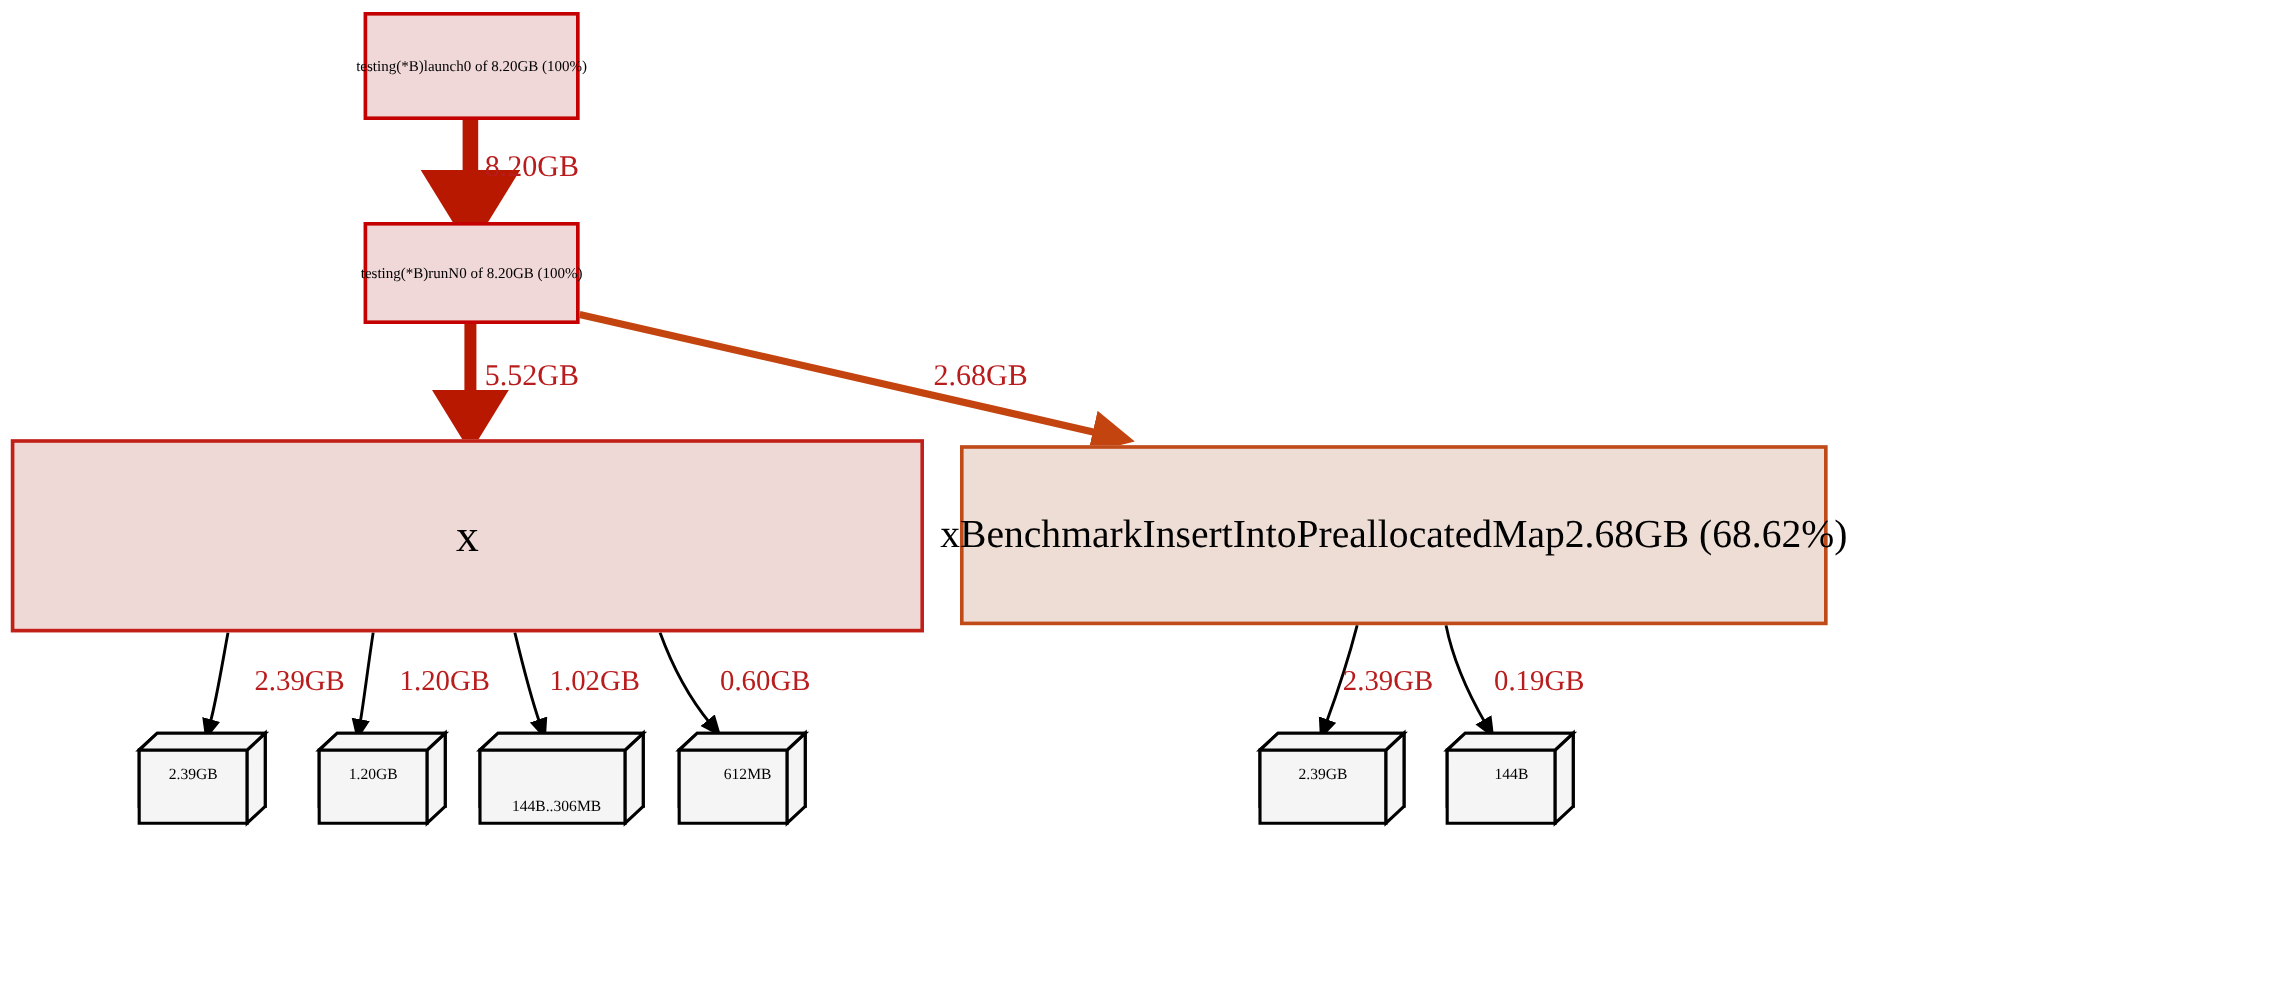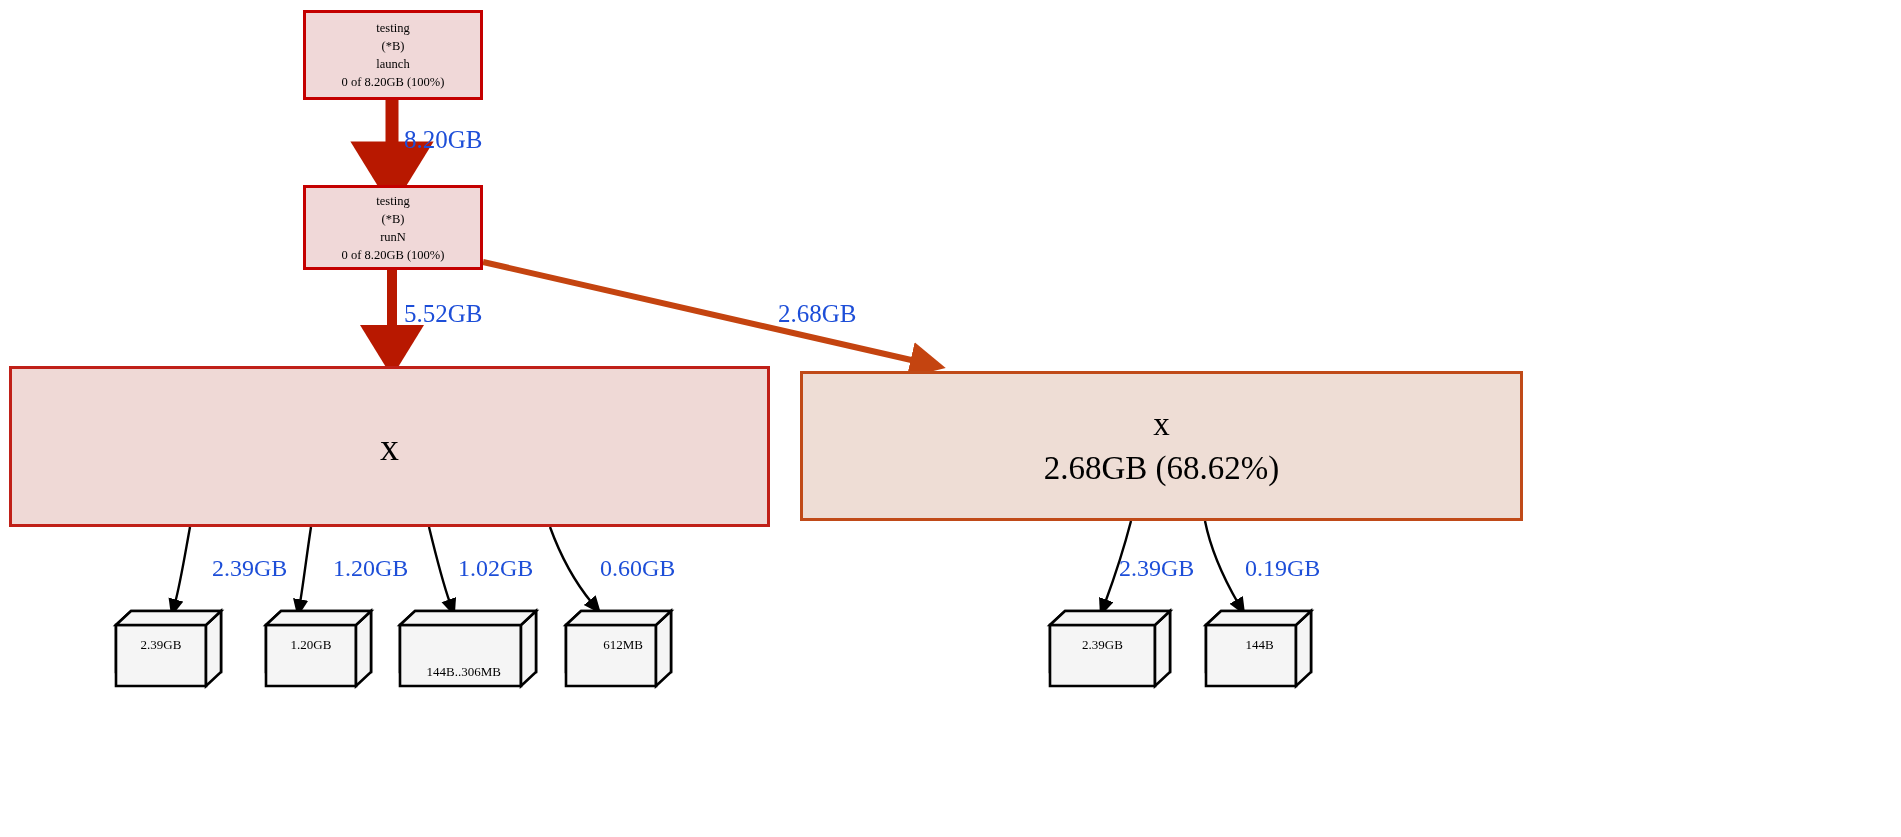--- a/index.html
+++ b/index.html
@@ -1,38 +1,38 @@
 <!DOCTYPE html>
 <html><head>
 <meta charset="utf-8">
 <style>
   html,body{margin:0;padding:0;background:#ffffff;}
   body{width:1901px;height:837px;overflow:hidden;
        font-family:"Liberation Serif","DejaVu Serif",serif;color:#000;}
   #stage{position:relative;width:1901px;height:837px;}
   svg#edges{position:absolute;left:0;top:0;width:1901px;height:837px;pointer-events:none;}
 
-  .node{position:absolute;box-sizing:border-box;display:flex;flex-direction:column;
+  .node{position:absolute;box-sizing:border-box;display:flex;flex-direction:row;
         align-items:center;justify-content:center;text-align:center;}
 
   
   .node-small{border:3px solid #c40000;background:#f0d8d8;font-size:12.5px;line-height:18px;}
   .node-small .ln{display:block;white-space:pre;}
 
   
   .node-big{font-size:38px;line-height:50px;}
   .node-big.left{border:3px solid #c02018;background:#efd9d6;}
   .node-big.right{border:3px solid #c04a18;background:#eeddd5;}
   .node-big .ln{display:block;white-space:pre;}
 
   
   .leaf-label{position:absolute;text-align:center;font-size:13px;line-height:16px;
               color:#000;white-space:pre;}
 
-  .elabel{position:absolute;font-size:25px;line-height:28px;white-space:pre;color:#1d4ed8;}
+  .elabel{position:absolute;font-size:25px;line-height:28px;white-space:pre;color:#b91c1c;}
   .elabel.small{font-size:24px;}
 </style>
 </head>
 <body>
 
 <div id="stage">
 
   <svg id="edges" viewBox="0 0 1901 837">
     <defs>
       <marker id="ahHot" markerWidth="10" markerHeight="10" refX="2.2" refY="3.2" orient="auto" markerUnits="strokeWidth">
@@ -130,20 +130,21 @@
     <span class="ln">runN</span>
     <span class="ln">0 of 8.20GB (100%)</span>
   </div>
 
   <div class="node node-big left" style="left:9px;top:366px;width:761px;height:161px;">
     <span class="ln">x</span>
   </div>
 
   <div class="node node-big right" style="left:800px;top:371px;width:723px;height:150px;font-size:33px;line-height:44px;">
     <span class="ln">x</span>
+    <span class="ln">BenchmarkInsertIntoPreallocatedMap</span>
     <span class="ln">2.68GB (68.62%)</span>
   </div>
 
   <div class="leaf-label" style="left:116px;top:637px;width:90px;">2.39GB</div>
   <div class="leaf-label" style="left:266px;top:637px;width:90px;">1.20GB</div>
   <div class="leaf-label" style="left:400px;top:664px;width:101px;text-align:right;">144B..306MB</div>
   <div class="leaf-label" style="left:566px;top:637px;width:114px;">612MB</div>
   <div class="leaf-label" style="left:1050px;top:637px;width:105px;">2.39GB</div>
   <div class="leaf-label" style="left:1206px;top:637px;width:107px;">144B</div>
 

